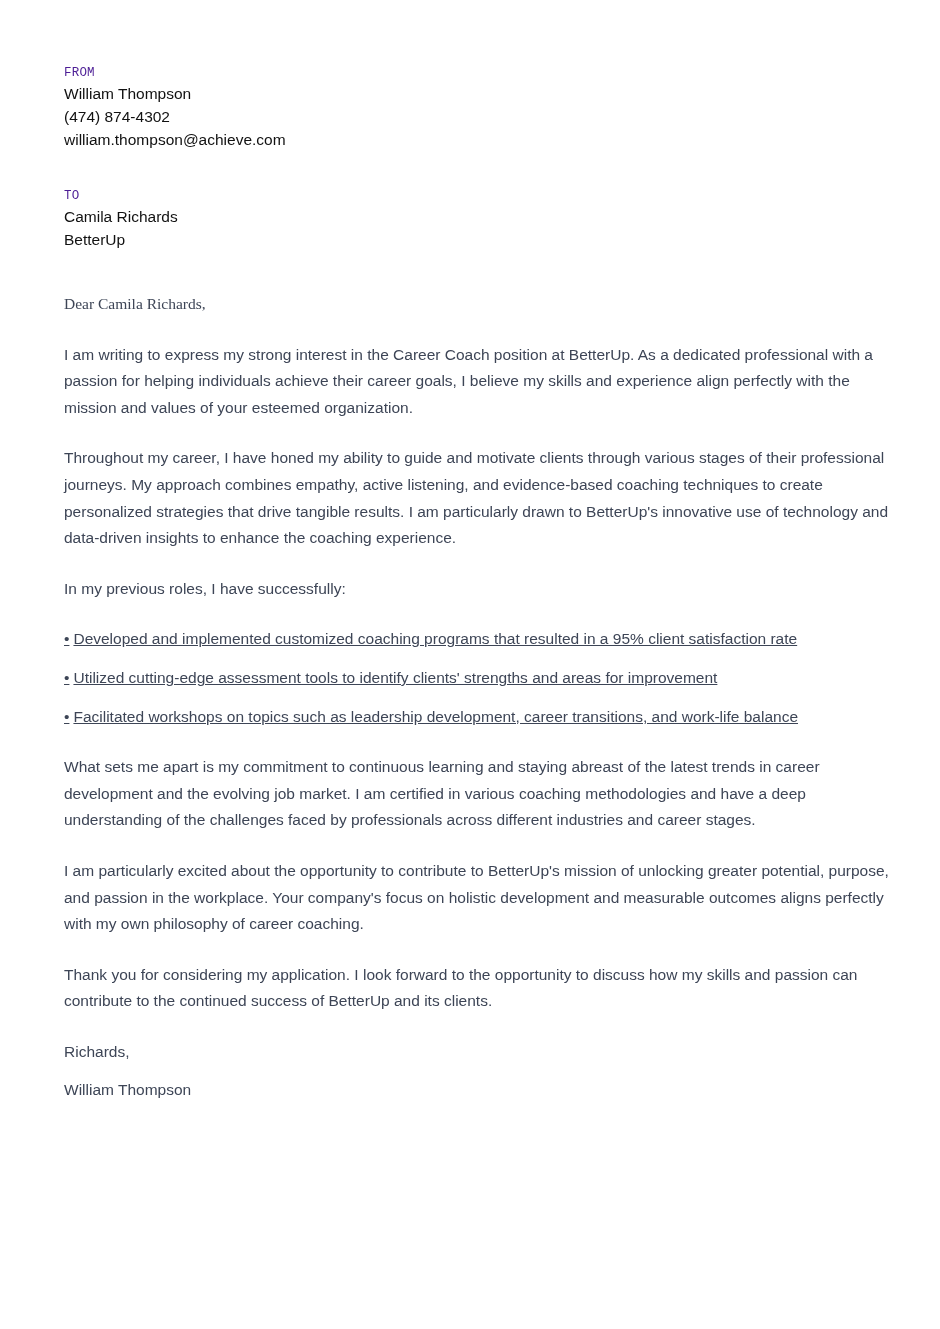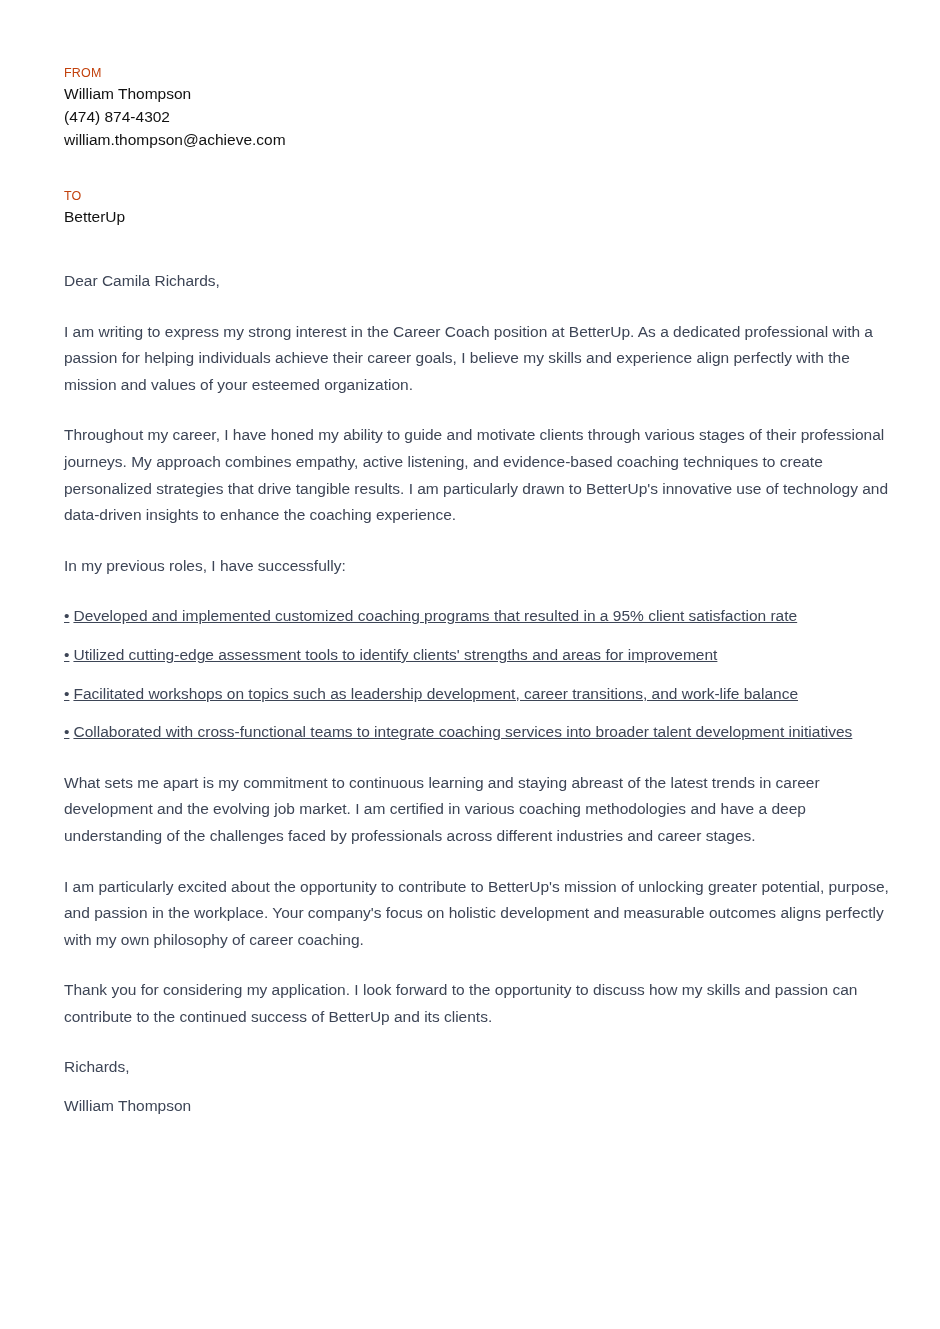--- a/index.html
+++ b/index.html
@@ -15,41 +15,42 @@
     overflow: hidden;
   }
   .page {
     position: absolute;
     left: 64px;
     top: 64px;
     width: 832px;
   }
   .label {
     font-size: 12.5px;
-    color: #c2410c;
+    color: #4c1d95;
     letter-spacing: 0.2px;
     line-height: 18px;
     text-transform: uppercase;
+    font-family: Liberation Mono, monospace;
   }
   .contact-line {
     font-size: 15.5px;
     color: #111111;
     line-height: 23px;
   }
   .block-from { margin-bottom: 36px; }
   .block-to { margin-bottom: 40px; }
   .body-text {
     font-size: 15.5px;
     color: #3d4556;
     line-height: 26.6px;
   }
   .body-text p {
     margin: 0 0 24px 0;
   }
-  .greeting { margin-bottom: 24px !important; }
+  .greeting { margin-bottom: 24px !important; font-family: Liberation Serif, serif; }
   ul.achievements {
     list-style: none;
     margin: 0 0 24px 0;
     padding: 0;
   }
   ul.achievements li {
     margin: 0 0 12px 0;
     text-decoration: underline;
   }
   ul.achievements li:last-child { margin-bottom: 0; }
@@ -64,34 +65,34 @@
 
   <div class="block-from">
     <div class="label">FROM</div>
     <div class="contact-line">William Thompson</div>
     <div class="contact-line">(474) 874-4302</div>
     <div class="contact-line">william.thompson@achieve.com</div>
   </div>
 
   <div class="block-to">
     <div class="label">TO</div>
+    <div class="contact-line">Camila Richards</div>
     <div class="contact-line">BetterUp</div>
   </div>
 
   <div class="body-text">
     <p class="greeting">Dear Camila Richards,</p>
     <p>I am writing to express my strong interest in the Career Coach position at BetterUp. As a dedicated professional with a passion for helping individuals achieve their career goals, I believe my skills and experience align perfectly with the mission and values of your esteemed organization.</p>
     <p>Throughout my career, I have honed my ability to guide and motivate clients through various stages of their professional journeys. My approach combines empathy, active listening, and evidence-based coaching techniques to create personalized strategies that drive tangible results. I am particularly drawn to BetterUp's innovative use of technology and data-driven insights to enhance the coaching experience.</p>
     <p>In my previous roles, I have successfully:</p>
 
     <ul class="achievements">
       <li><span class="bullet">•</span><span>Developed and implemented customized coaching programs that resulted in a 95% client satisfaction rate</span></li>
       <li><span class="bullet">•</span><span>Utilized cutting-edge assessment tools to identify clients' strengths and areas for improvement</span></li>
       <li><span class="bullet">•</span><span>Facilitated workshops on topics such as leadership development, career transitions, and work-life balance</span></li>
-      <li><span class="bullet">•</span><span>Collaborated with cross-functional teams to integrate coaching services into broader talent development initiatives</span></li>
     </ul>
 
     <p>What sets me apart is my commitment to continuous learning and staying abreast of the latest trends in career development and the evolving job market. I am certified in various coaching methodologies and have a deep understanding of the challenges faced by professionals across different industries and career stages.</p>
     <p>I am particularly excited about the opportunity to contribute to BetterUp's mission of unlocking greater potential, purpose, and passion in the workplace. Your company's focus on holistic development and measurable outcomes aligns perfectly with my own philosophy of career coaching.</p>
     <p>Thank you for considering my application. I look forward to the opportunity to discuss how my skills and passion can contribute to the continued success of BetterUp and its clients.</p>
 
     <p class="closing">Richards,</p>
     <p class="signature">William Thompson</p>
   </div>
 

